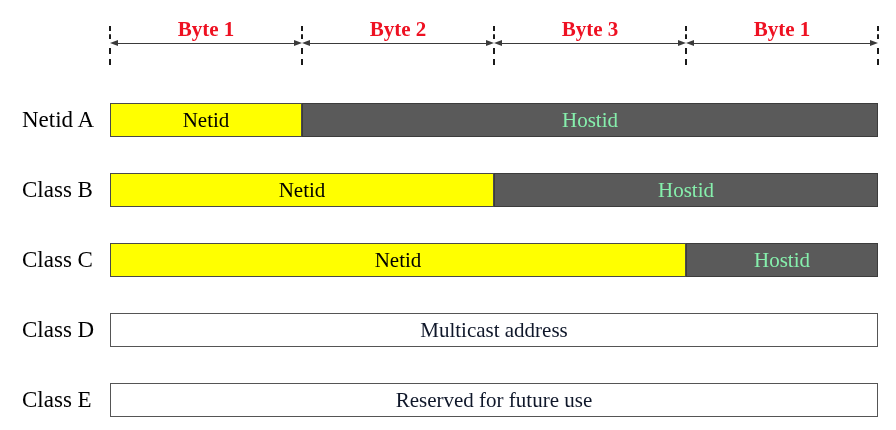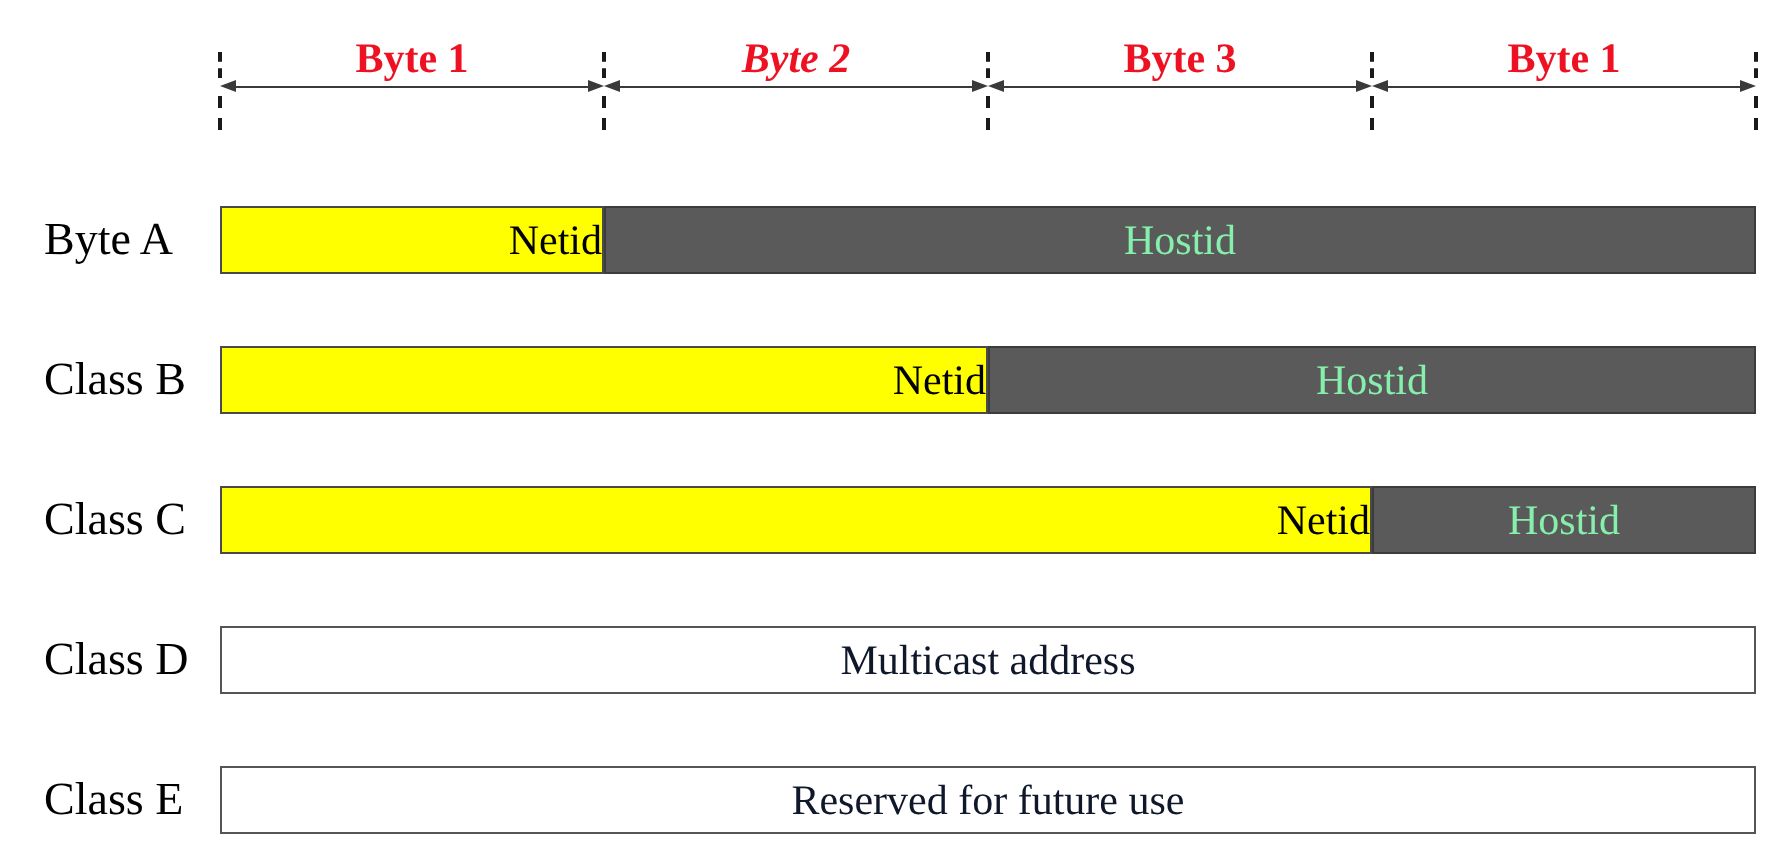--- a/index.html
+++ b/index.html
@@ -85,21 +85,20 @@
     line-height: 32px;
     text-align: center;
     font-size: 21px;
     white-space: nowrap;
     overflow: hidden;
   }
   .seg-netid {
     background: #ffff00;
     border: 1.5px solid #4a4a4a;
     color: #000000;
-    text-align: right;
   }
   .seg-hostid {
     background: #5a5a5a;
     border: 1.5px solid #3c3c3c;
     color: #86efac;
   }
   .seg-plain {
     background: #ffffff;
     border: 1.6px solid #555555;
     color: #0f172a;
@@ -110,21 +109,21 @@
 
 <div id="canvas">
 
   <div id="ruler">
       <div class="byte-label" style="left: 110px; width: 192px;">Byte 1</div>
       <div class="arrow-row" style="left: 110px; width: 192px;">
         <div class="arrow-line"></div>
         <div class="arrow-head left"></div>
         <div class="arrow-head right"></div>
       </div>
-      <div class="byte-label" style="left: 302px; width: 192px; font-style: italic;">Byte 2</div>
+      <div class="byte-label" style="left: 302px; width: 192px;">Byte 2</div>
       <div class="arrow-row" style="left: 302px; width: 192px;">
         <div class="arrow-line"></div>
         <div class="arrow-head left"></div>
         <div class="arrow-head right"></div>
       </div>
       <div class="byte-label" style="left: 494px; width: 192px;">Byte 3</div>
       <div class="arrow-row" style="left: 494px; width: 192px;">
         <div class="arrow-line"></div>
         <div class="arrow-head left"></div>
         <div class="arrow-head right"></div>
@@ -142,21 +141,21 @@
       <div class="tick tick-top" style="left: 493px;"></div>
       <div class="tick tick-bot" style="left: 493px;"></div>
       <div class="tick tick-top" style="left: 685px;"></div>
       <div class="tick tick-bot" style="left: 685px;"></div>
       <div class="tick tick-top" style="left: 877px;"></div>
       <div class="tick tick-bot" style="left: 877px;"></div>
     </div>
 
   <div id="rows">
       <div class="row" style="top: 103px;">
-        <div class="row-label">Byte A</div>
+        <div class="row-label">Netid A</div>
         <div class="seg seg-netid" style="left: 110px; width: 192px;">Netid</div>
         <div class="seg seg-hostid" style="left: 302px; width: 576px;">Hostid</div>
       </div>
       <div class="row" style="top: 173px;">
         <div class="row-label">Class B</div>
         <div class="seg seg-netid" style="left: 110px; width: 384px;">Netid</div>
         <div class="seg seg-hostid" style="left: 494px; width: 384px;">Hostid</div>
       </div>
       <div class="row" style="top: 243px;">
         <div class="row-label">Class C</div>

